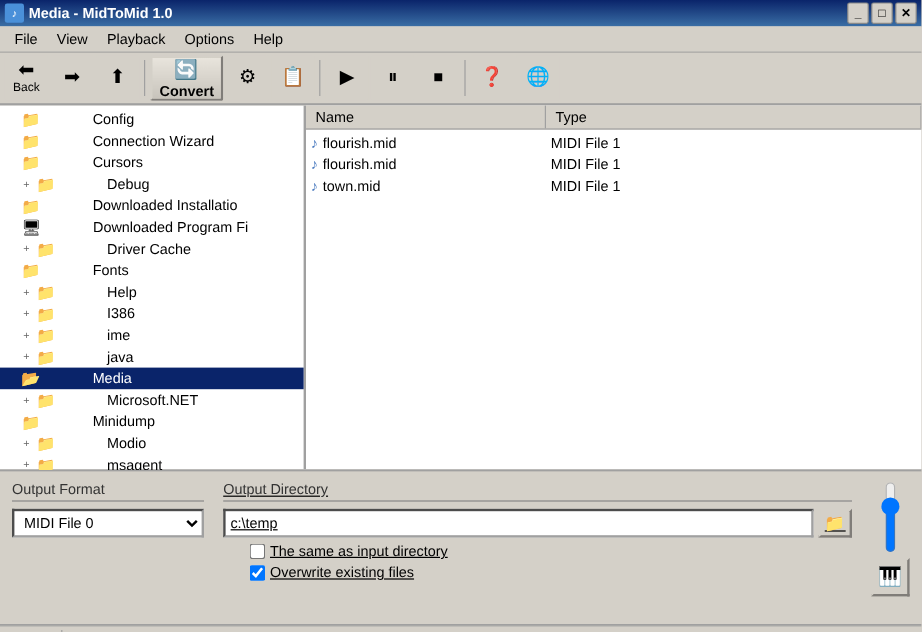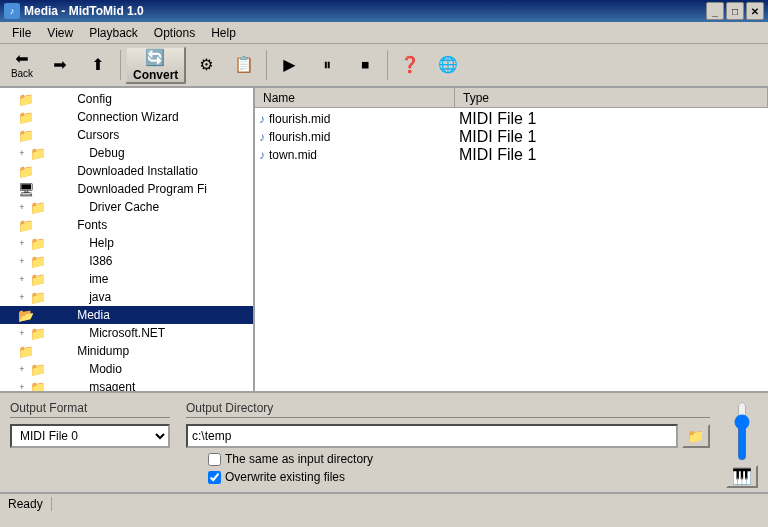--- a/index.html
+++ b/index.html
@@ -206,29 +206,29 @@
     }
     .file-item {
       display: flex;
       align-items: center;
       height: 18px;
       padding-left: 4px;
       cursor: pointer;
     }
     .file-item .file-icon { font-size: 12px; margin-right: 4px; color: #4a7abf; }
     .file-item .file-name { width: 190px; font-size: 12px; }
-    .file-item .file-type { flex: 1; font-size: 16px; }
+    .file-item .file-type { flex: 1; font-size: 12px; }
 
     
     .bottom-panel {
       background: #d4d0c8;
       padding: 8px 10px;
       display: flex;
       gap: 16px;
-      height: 100px;
+      height: 128px;
       border-bottom: 1px solid #a0a0a0;
     }
     .output-format-section {
       display: flex;
       flex-direction: column;
       gap: 4px;
     }
     .section-label {
       font-size: 12px;
       color: #333;
@@ -243,20 +243,21 @@
       border: 2px inset #a0a0a0;
       font-size: 12px;
       padding: 1px 4px;
       appearance: auto;
     }
     .output-dir-section {
       display: flex;
       flex-direction: column;
       gap: 4px;
       flex: 1;
+      text-decoration: underline;
     }
     .dir-input-row {
       display: flex;
       gap: 4px;
       align-items: flex-start;
     }
     .dir-input {
       flex: 1;
       height: 24px;
       background: white;

